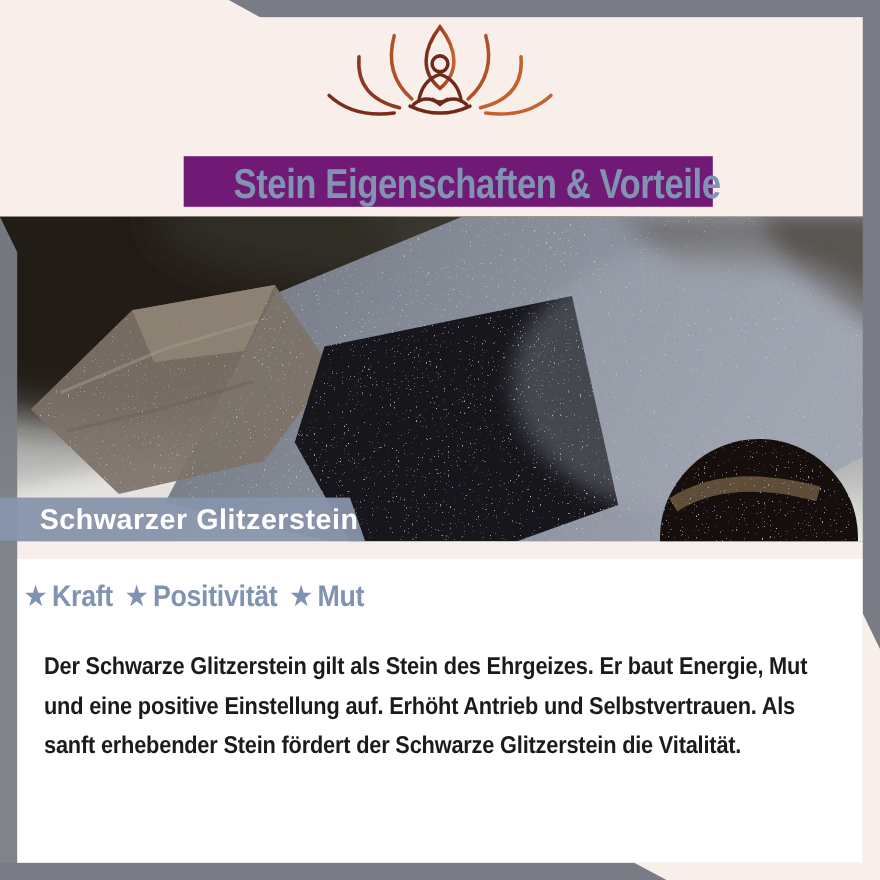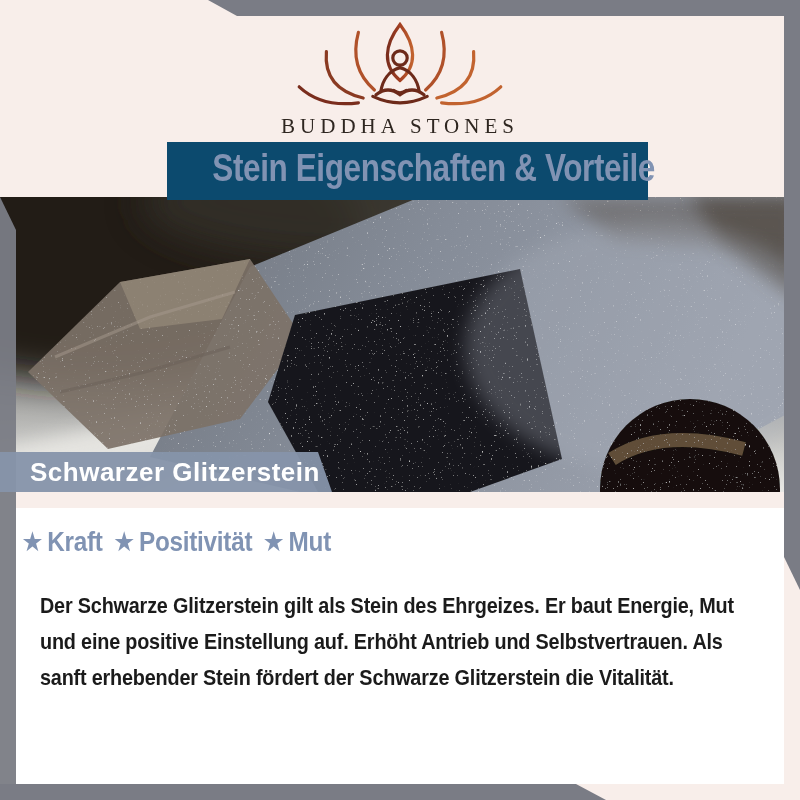--- a/index.html
+++ b/index.html
@@ -20,41 +20,41 @@
     clip-path:polygon(0 0,576px 0,100% 100%,0 100%);}
   
   .logo{position:absolute;left:250px;top:18px;width:300px;height:96px;}
   .brand-name{
     position:absolute;left:0;top:114px;width:800px;text-align:center;
     font-family:"Liberation Serif",serif;font-size:21px;letter-spacing:5px;
     color:#2e2620;
   }
   
   .title-band{
-    position:absolute;left:167px;top:142px;width:481px;height:58px;
-    background:#0c4a6e;text-align:center;
+    position:absolute;left:167px;top:142px;width:481px;height:46px;
+    background:#701a75;text-align:center;
   }
   .title-band .title{
     display:inline-block;transform:scaleX(.83);transform-origin:center;
     font-size:38px;font-weight:700;line-height:53px;color:#8193b3;
     letter-spacing:-.5px;white-space:nowrap;
   }
   
   .photo{position:absolute;left:0;top:197px;width:800px;height:295px;background:#3c3834;}
   .photo svg{display:block;width:800px;height:295px;}
   
   .caption-band{
     position:absolute;left:0;top:452px;width:332px;height:40px;
     background:rgba(134,147,170,.95);
     clip-path:polygon(0 0,318px 0,100% 100%,0 100%);
     z-index:3;
   }
   .caption-band .caption{
     display:block;padding-left:30px;font-size:26px;font-weight:700;
-    line-height:40px;color:#ffffff;letter-spacing:.5px;white-space:nowrap;
+    line-height:40px;color:#ffffff;letter-spacing:.5px;white-space:nowrap;text-align:center;
   }
   
   .card{position:absolute;left:16px;top:508px;width:768px;height:276px;background:#ffffff;}
   .benefits{
     position:absolute;left:0;top:524px;width:800px;height:36px;
     text-align:left;color:#8093b3;font-weight:700;
   }
   .benefits .inner{
     display:inline-block;transform:scaleX(.9);transform-origin:center;
     font-size:27px;line-height:36px;white-space:nowrap;letter-spacing:-.3px;
@@ -162,21 +162,20 @@
       <path d="M150,8 C130,34 128,60 150,78 C172,60 170,34 150,8 Z" stroke="url(#lg)" stroke-width="4"></path>
 
       <circle cx="150" cy="50" r="9" stroke="#6d2a1a" stroke-width="4"></circle>
       <path d="M150,62 C136,66 128,78 126,92" stroke="#6d2a1a" stroke-width="4"></path>
       <path d="M150,62 C164,66 172,78 174,92" stroke="#6d2a1a" stroke-width="4"></path>
       <path d="M120,96 Q135,84 150,96 Q165,84 180,96" stroke="#6d2a1a" stroke-width="4"></path>
       <path d="M116,98 Q150,114 184,98" stroke="#6d2a1a" stroke-width="4"></path>
       <path d="M142,90 Q150,96 158,90" stroke="#6d2a1a" stroke-width="3"></path>
     </g>
   </svg>
-  <div class="brand-name">BUDDHA STONES</div>
 
   <div class="title-band">
     <span class="title">Stein Eigenschaften &amp; Vorteile</span>
   </div>
 
   <div class="card"></div>
 
   <div class="benefits">
     <span class="inner">
       <span class="star">★</span><span>Kraft</span>

